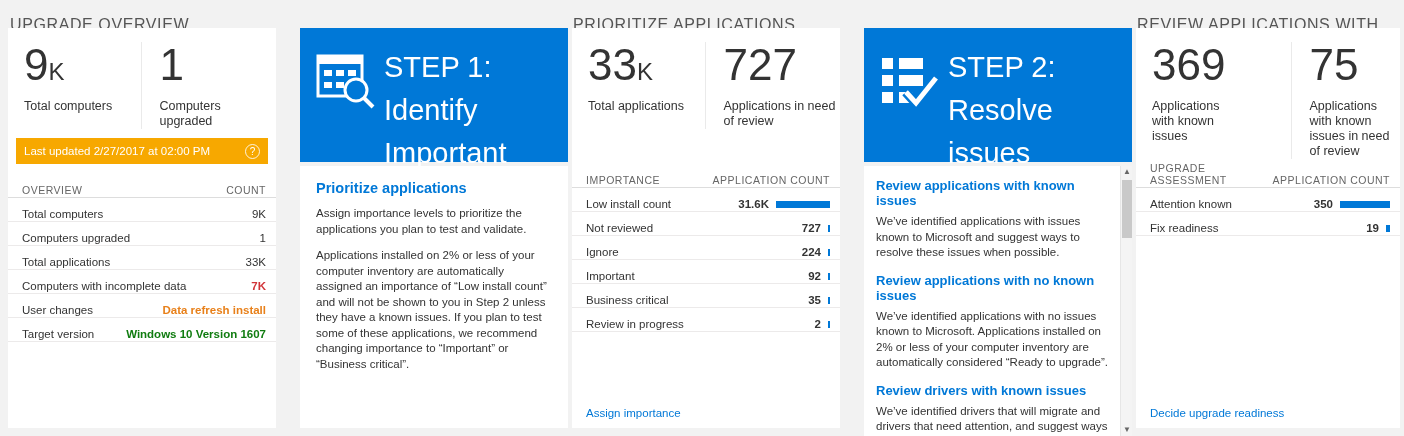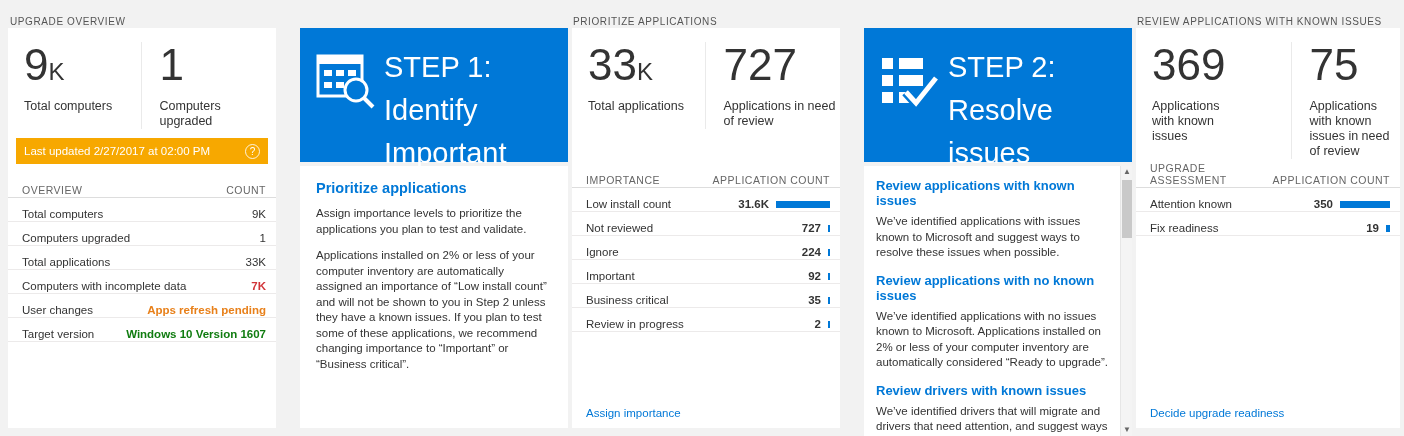--- a/index.html
+++ b/index.html
@@ -10,21 +10,21 @@
     font-family: "Liberation Sans", sans-serif;
     overflow: hidden;
   }
   .board {
     position: relative;
     width: 1404px; height: 436px;
     background: #f2f2f2;
   }
   .section-label {
     position: absolute;
-    font-size: 10px;
+    font-size: 16px;
     letter-spacing: 0.6px;
     color: #555;
     text-transform: uppercase;
     top: 16px;
   }
   .card {
     position: absolute;
     background: #ffffff;
     overflow: hidden;
   }
@@ -162,21 +162,21 @@
       <div class="trow">
         <div class="c1">Total applications</div>
         <div class="c2">33K</div>
       </div>
       <div class="trow">
         <div class="c1">Computers with incomplete data</div>
         <div class="c2 red">7K</div>
       </div>
       <div class="trow">
         <div class="c1">User changes</div>
-        <div class="c2 orange">Apps refresh pending</div>
+        <div class="c2 orange">Data refresh install</div>
       </div>
       <div class="trow">
         <div class="c1">Target version</div>
         <div class="c2 green">Windows 10 Version 1607</div>
       </div>
     </div>
   </div>
 
   <div class="step-tile" style="left:300px; top:28px; width:268px; height:134px;">
     <div class="inner">

